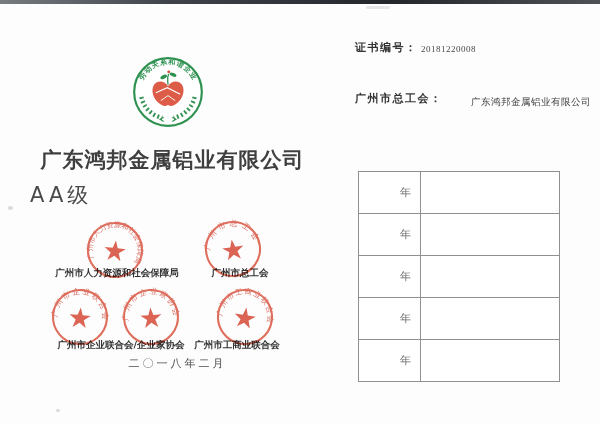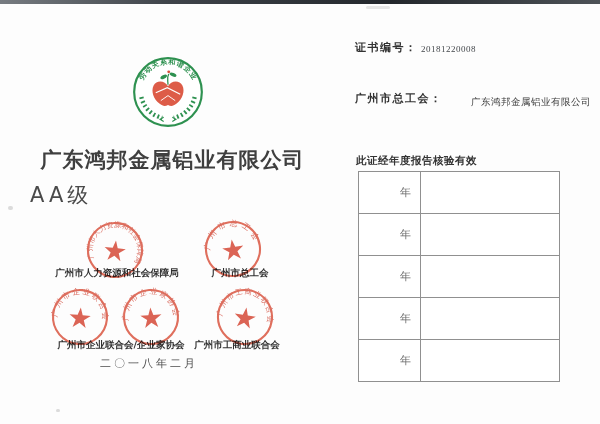--- a/index.html
+++ b/index.html
@@ -23,21 +23,21 @@
   .issuer-1{left:40px;top:267px;width:154px;}
   .issuer-2{left:185px;top:267px;width:110px;}
   .issuer-3{left:40px;top:339px;width:162px;}
   .issuer-4{left:180px;top:339px;width:114px;}
   .seal{width:60px;height:60px;opacity:.88;mix-blend-mode:multiply;}
   .seal-1{left:85px;top:220px;transform:rotate(6deg);}
   .seal-2{left:203px;top:219px;transform:rotate(-8deg);}
   .seal-3{left:50px;top:287px;transform:rotate(5deg);}
   .seal-4{left:121px;top:287px;transform:rotate(-4deg);}
   .seal-5{left:215px;top:287px;transform:rotate(9deg);}
-  .issue-date{left:100px;top:356px;width:155px;text-align:left;
+  .issue-date{left:100px;top:356px;width:155px;text-align:center;
     font-size:11px;color:#4c4c4c;letter-spacing:3px;}
   
   .field-label{font-size:11px;font-weight:bold;color:#333;letter-spacing:1.5px;white-space:nowrap;}
   .cert-no-label{left:355px;top:40px;}
   .cert-no-value{left:421px;top:44px;font-size:9px;color:#44484c;
     font-family:Liberation Serif, serif;letter-spacing:.5px;text-align:right;}
   .holder-label{left:355px;top:91px;}
   .holder-value{left:439px;top:96px;font-size:9.5px;color:#3a3a3a;
     font-family:"DejaVu Serif","Liberation Serif",serif;letter-spacing:.5px;margin-left:32px;}
   .validity-heading{left:356px;top:154px;font-size:10.5px;font-weight:bold;
@@ -131,21 +131,20 @@
   </div>
 
   <div class="abs issue-date">二〇一八年二月</div>
 
   <div class="abs field-label cert-no-label">证书编号：</div>
   <div class="abs cert-no-value">20181220008</div>
 
   <div class="abs field-label holder-label">广州市总工会：</div>
   <div class="abs holder-value">广东鸿邦金属铝业有限公司</div>
 
-  <div class="abs validity-heading">此证经年度报告核验有效</div>
 
   <table class="abs verify-table">
     <tbody>
       <tr>
         <td class="year">年</td>
         <td class="blank"></td>
       </tr>
       <tr>
         <td class="year">年</td>
         <td class="blank"></td>

